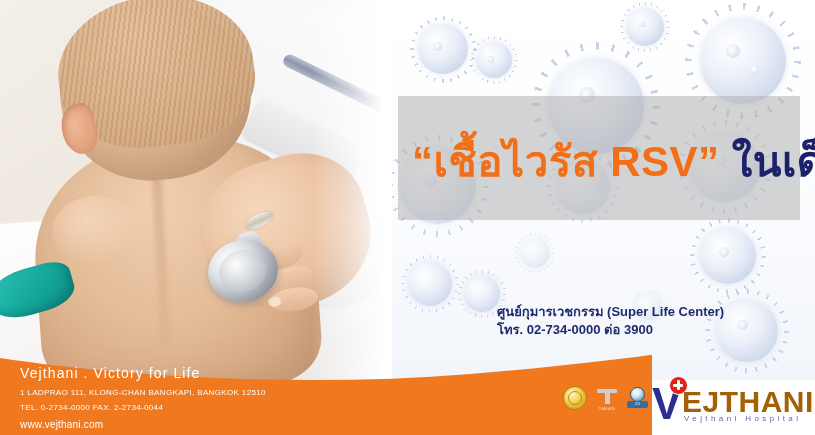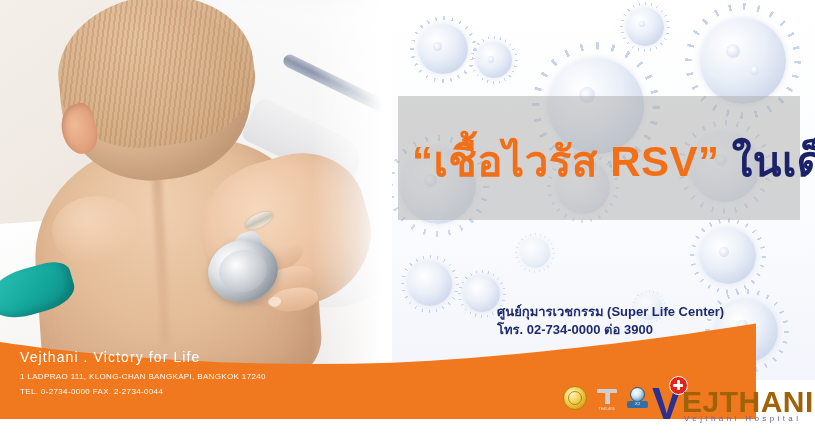--- a/index.html
+++ b/index.html
@@ -212,21 +212,21 @@
   
   .contact{
     position:absolute; left:497px; top:303px; width:300px;
     color:#1f2a6e; font-weight:bold; line-height:1.42;
   }
   .contact-center{ font-size:13px; white-space:nowrap; }
   .contact-phone{ font-size:13px; white-space:nowrap; }
 
   
   .footer{
-    position:absolute; left:0; bottom:16px; width:756px; height:105px;
+    position:absolute; left:0; bottom:0; width:652px; height:105px;
     overflow:hidden;
   }
   .footer svg{ position:absolute; left:0; top:0; }
   .footer-content{
     position:absolute; left:0; top:0; width:815px; height:105px;
   }
   .footer-left{
     position:absolute; left:20px; top:35px; color:#ffffff;
   }
   .brand-tagline{
@@ -403,22 +403,23 @@
     <div class="contact-phone">โทร. 02-734-0000 ต่อ 3900</div>
   </div>
 
   <div class="footer">
     <svg width="815" height="105" viewBox="0 0 815 105">
       <path d="M0,28 C120,46 300,58 470,44 C620,32 730,14 815,0 L815,105 L0,105 Z" fill="#F0791F"></path>
     </svg>
     <div class="footer-content">
       <div class="footer-left">
         <div class="brand-tagline">Vejthani . Victory for Life</div>
-        <div class="addr">1  LADPRAO 111,  KLONG-CHAN BANGKAPI,  BANGKOK   17240</div>
+        <div class="addr">1  LADPRAO 111,  KLONG-CHAN BANGKAPI,  BANGKOK   12510</div>
         <div class="addr">TEL.  0-2734-0000   FAX.  2-2734-0044</div>
+        <div class="site">www.vejthani.com</div>
       </div>
     </div>
   </div>
 
   <div class="accred">
     <div class="seal"></div>
     <div class="tmark">
       <div class="tmark-bar"></div>
       <div class="tmark-stem"></div>
       <div class="tmark-label">THAILAND</div>

